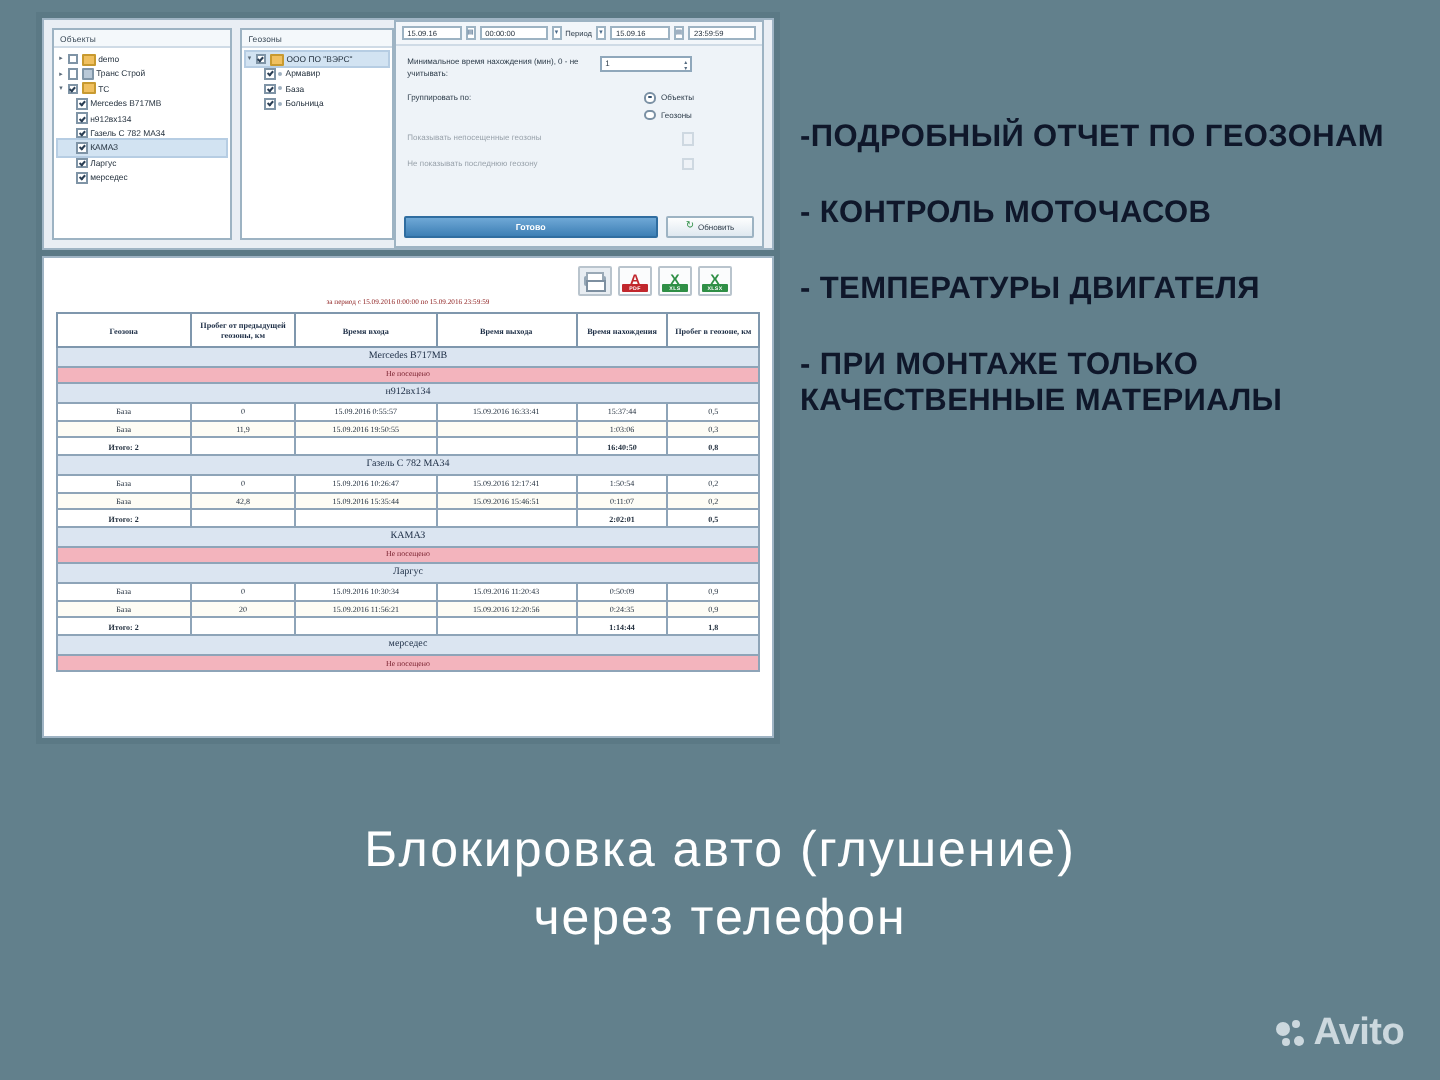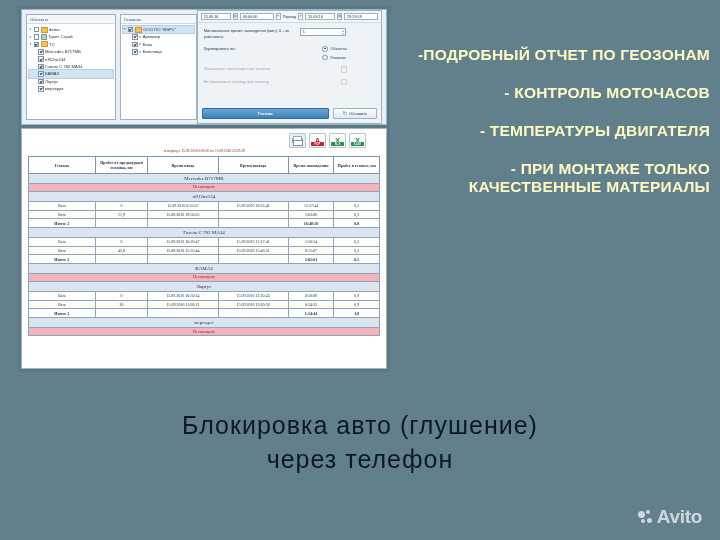--- a/index.html
+++ b/index.html
@@ -87,26 +87,26 @@
   table.rep th{border:1px solid #7f97ad;background:#fff;font-size:4.1px;color:#1b2c44;font-weight:bold;
                padding:3px 1px;line-height:5px;}
   table.rep td{border:1px solid #8ea4b8;font-size:4px;color:#23303f;padding:1.4px 2px;text-align:center;}
   tr.grp td{background:#dbe5f1;font-family:"Liberation Serif",serif;font-size:5px;color:#1b2c44;padding:1.8px;}
   tr.novisit td{background:#f3b4bd;color:#7a2230;font-size:3.9px;padding:1.8px;}
   tr.alt td{background:#fdfcf5;}
   tr.total td{font-weight:bold;background:#fff;}
   td.l{text-align:center;}
 
   
-  .copy{position:absolute;left:400px;top:46px;width:310px;text-align:right;color:#fef9c3;}
+  .copy{position:absolute;left:400px;top:60px;width:310px;text-align:left;color:#0f172a;}
   .copy p{margin:0 0 20px 0;font-size:15.5px;font-weight:bold;letter-spacing:.2px;line-height:18px;
           text-transform:uppercase;}
   .copy p.last{margin-bottom:0;}
 
-  .caption{position:absolute;left:60px;top:408px;width:600px;text-align:center;color:#0f172a;
+  .caption{position:absolute;left:60px;top:408px;width:600px;text-align:center;color:#ffffff;
            font-size:25px;line-height:34px;letter-spacing:1px;}
   .caption div{white-space:nowrap;}
 
   .avito{position:absolute;right:18px;bottom:12px;display:flex;align-items:center;gap:2px;
          color:#d5e0e5;opacity:.92;}
   .avito .logo{position:relative;width:17px;height:15px;}
   .avito .c{position:absolute;border-radius:50%;background:#d5e0e5;}
   .avito .c1{width:7px;height:7px;left:0;top:1px;}
   .avito .c2{width:4.5px;height:4.5px;left:8px;top:0;}
   .avito .c3{width:4px;height:4px;left:3px;top:9.5px;}

